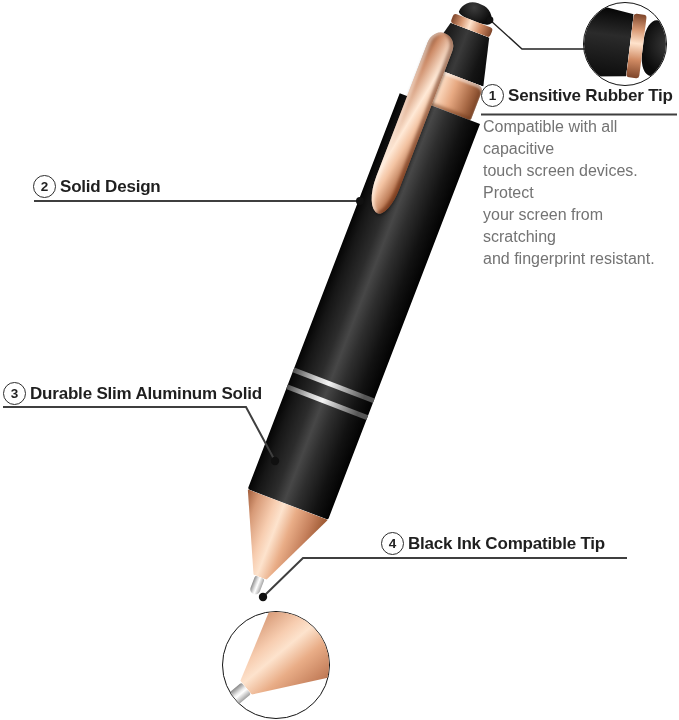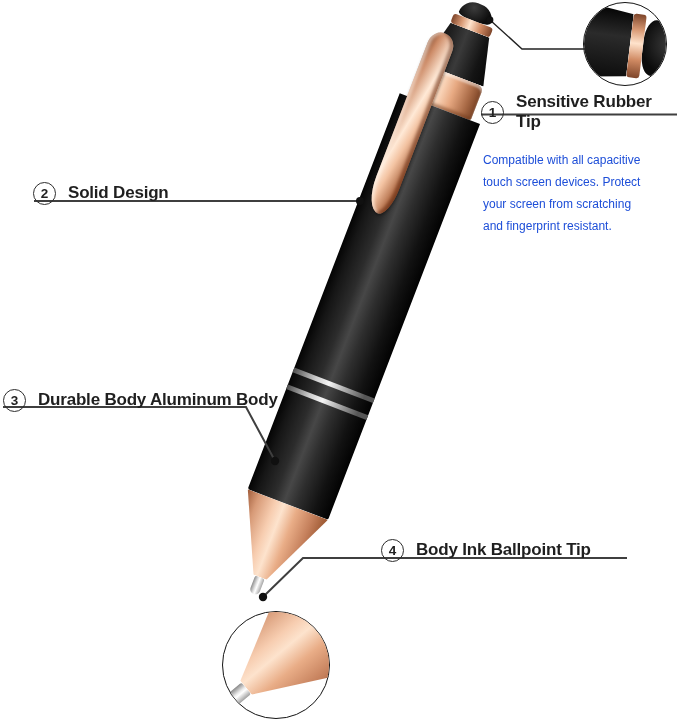--- a/index.html
+++ b/index.html
@@ -67,22 +67,22 @@
   .mini-nib{width:15px;height:22px;flex:none;border-radius:2px 2px 4px 4px;
     background:linear-gradient(90deg,#8a8a8a,#ececec 40%,#fff 55%,#9f9f9f);}
   .mini-ball{width:9px;height:10px;flex:none;border-radius:50%;
     background:radial-gradient(circle at 40% 35%,#e0e0e0,#8c8c8c);}
   
   .callout{position:absolute;z-index:10;}
   .co-head{display:flex;align-items:center;gap:4px;}
   .num{width:21px;height:21px;flex:none;border:1.6px solid #2d2d2d;border-radius:50%;
     display:flex;align-items:center;justify-content:center;
     font-size:13.5px;font-weight:600;color:#222;}
-  .co-title{margin:8px;font-size:17px;font-weight:700;color:#1f1f1f;letter-spacing:-.2px;}
-  .co-body{margin:9px 0 0 2px;font-size:12px;line-height:22px;color:#1d4ed8;
+  .co-title{margin:0;font-size:17px;font-weight:700;color:#1f1f1f;letter-spacing:-.2px;}
+  .co-body{margin:9px 0 0 2px;font-size:16px;line-height:22px;color:#737373;
     white-space:pre-line;}
   .c1{left:481px;top:84px;}
   .c2{left:33px;top:175px;}
   .c3{left:3px;top:382px;}
   .c4{left:381px;top:532px;}
 </style>
 </head>
 <body>
 
 <div class="canvas">
@@ -143,24 +143,24 @@
   <div class="callout c2">
     <div class="co-head">
       <span class="num">2</span>
       <h3 class="co-title">Solid Design</h3>
     </div>
   </div>
 
   <div class="callout c3">
     <div class="co-head">
       <span class="num">3</span>
-      <h3 class="co-title">Durable Body Aluminum Body</h3>
+      <h3 class="co-title">Durable Slim Aluminum Solid</h3>
     </div>
   </div>
 
   <div class="callout c4">
     <div class="co-head">
       <span class="num">4</span>
-      <h3 class="co-title">Body Ink Ballpoint Tip</h3>
+      <h3 class="co-title">Black Ink Compatible Tip</h3>
     </div>
   </div>
 
 </div>
 
 </body></html>

